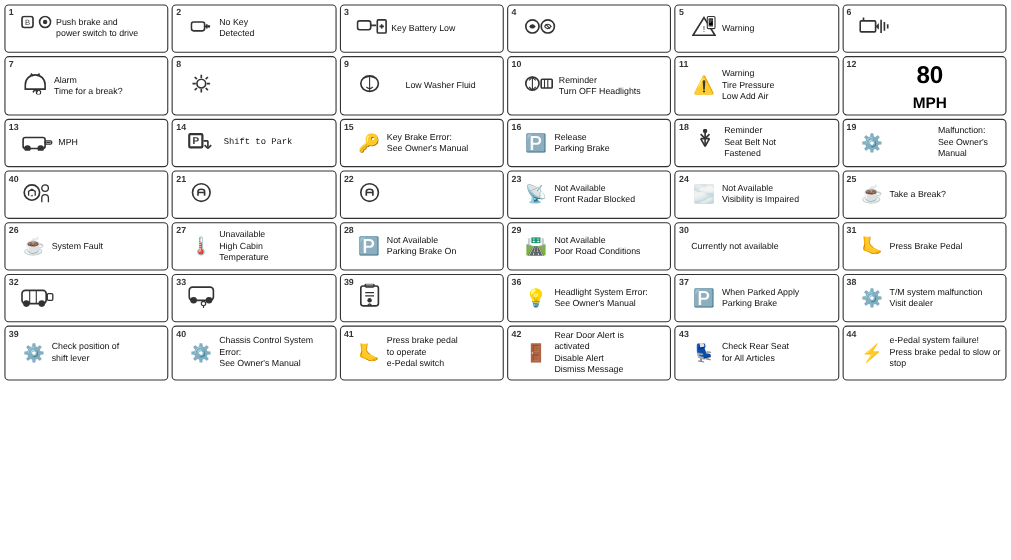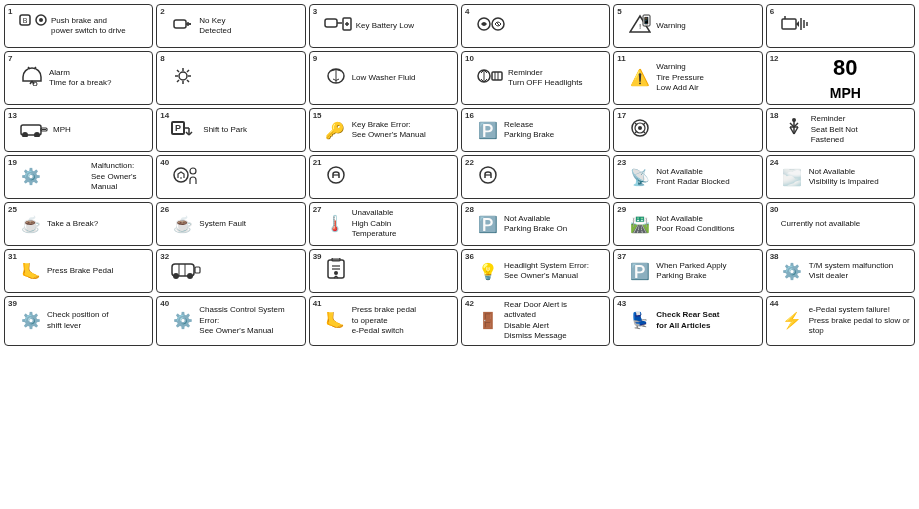--- a/index.html
+++ b/index.html
@@ -174,21 +174,21 @@
     </div>
     <div class="cell">
       <span class="cell-number">9</span>
       <div class="cell-content">
         <div class="cell-icon"><svg viewBox="0 0 24 20" width="24" height="20">
             <ellipse cx="12" cy="10" rx="8" ry="7" fill="none" stroke="#333" stroke-width="1.5"></ellipse>
             <path d="M7 5 Q12 2 17 5" fill="none" stroke="#333" stroke-width="1"></path>
             <path d="M9 13 Q12 16 15 13" fill="none" stroke="#333" stroke-width="1"></path>
             <line x1="12" y1="3" x2="12" y2="17" stroke="#333" stroke-width="1"></line>
           </svg></div>
-        <div class="cell-text" style="white-space: pre-line;">Low Washer Fluid</div>
+        <div class="cell-text" style="white-space: pre-line; margin-left: 17px;">Low Washer Fluid</div>
       </div>
     </div>
     <div class="cell">
       <span class="cell-number">10</span>
       <div class="cell-content">
         <div class="cell-icon"><svg viewBox="0 0 28 20" width="28" height="20">
             <circle cx="8" cy="10" r="6" fill="none" stroke="#333" stroke-width="1.5"></circle>
             <path d="M5 7 L8 4 L11 7" fill="none" stroke="#333" stroke-width="1"></path>
             <path d="M5 13 L8 16 L11 13" fill="none" stroke="#333" stroke-width="1"></path>
             <line x1="8" y1="4" x2="8" y2="16" stroke="#333" stroke-width="1"></line>
@@ -233,51 +233,37 @@
       <span class="cell-number">14</span>
       <div class="cell-content">
         <div class="cell-icon"><svg viewBox="0 0 28 20" width="28" height="20">
             <rect x="1" y="4" width="12" height="12" rx="1" fill="none" stroke="#333" stroke-width="2"></rect>
             <text x="7" y="13" text-anchor="middle" font-size="9" font-weight="bold" fill="#333">P</text>
             <line x1="14" y1="10" x2="18" y2="10" stroke="#333" stroke-width="1.5" marker-end="url(#arr)"></line>
             <line x1="18" y1="10" x2="18" y2="16" stroke="#333" stroke-width="1.5"></line>
             <line x1="15" y1="14" x2="18" y2="17" stroke="#333" stroke-width="1.5"></line>
             <line x1="21" y1="14" x2="18" y2="17" stroke="#333" stroke-width="1.5"></line>
           </svg></div>
-        <div class="cell-text" style="white-space: pre-line;">Shift to Park</div>
+        <div class="cell-text" style="white-space: pre-line; font-family: Liberation Mono, monospace;">Shift to Park</div>
       </div>
     </div>
     <div class="cell">
       <span class="cell-number">15</span>
       <div class="cell-content">
         <div class="cell-icon">🔑</div>
         <div class="cell-text" style="white-space: pre-line;">Key Brake Error:
 See Owner's Manual</div>
       </div>
     </div>
     <div class="cell">
       <span class="cell-number">16</span>
       <div class="cell-content">
         <div class="cell-icon">🅿️</div>
         <div class="cell-text" style="white-space: pre-line;">Release
 Parking Brake</div>
-      </div>
-    </div>
-    <div class="cell">
-      <span class="cell-number">17</span>
-      <div class="cell-content">
-        <div class="cell-icon"><svg viewBox="0 0 20 20" width="20" height="20">
-            <circle cx="10" cy="10" r="8" fill="none" stroke="#333" stroke-width="1.5"></circle>
-            <circle cx="10" cy="10" r="5" fill="none" stroke="#333" stroke-width="1.2"></circle>
-            <circle cx="10" cy="10" r="2" fill="#333"></circle>
-            <line x1="5" y1="5" x2="7" y2="7" stroke="#333" stroke-width="1.2"></line>
-            <line x1="15" y1="5" x2="13" y2="7" stroke="#333" stroke-width="1.2"></line>
-            <line x1="5" y1="15" x2="7" y2="13" stroke="#333" stroke-width="1.2"></line>
-            <line x1="15" y1="15" x2="13" y2="13" stroke="#333" stroke-width="1.2"></line>
-          </svg></div>
       </div>
     </div>
     <div class="cell">
       <span class="cell-number">18</span>
       <div class="cell-content">
         <div class="cell-icon"><svg viewBox="0 0 26 20" width="26" height="20">
             <line x1="13" y1="2" x2="13" y2="16" stroke="#333" stroke-width="1.5"></line>
             <line x1="9" y1="5" x2="13" y2="9" stroke="#333" stroke-width="1.5"></line>
             <line x1="17" y1="5" x2="13" y2="9" stroke="#333" stroke-width="1.5"></line>
             <line x1="9" y1="9" x2="13" y2="16" stroke="#333" stroke-width="1.5"></line>
@@ -405,20 +391,32 @@
             <rect x="1" y="5" width="22" height="12" rx="3" fill="none" stroke="#333" stroke-width="1.5"></rect>
             <circle cx="5" cy="17" r="3" fill="#333"></circle>
             <circle cx="19" cy="17" r="3" fill="#333"></circle>
             <line x1="8" y1="5" x2="8" y2="17" stroke="#333" stroke-width="1"></line>
             <line x1="14" y1="5" x2="14" y2="17" stroke="#333" stroke-width="1"></line>
             <rect x="24" y="8" width="5" height="6" rx="1" fill="none" stroke="#333" stroke-width="1.2"></rect>
           </svg></div>
       </div>
     </div>
     <div class="cell">
+      <span class="cell-number">33</span>
+      <div class="cell-content">
+        <div class="cell-icon"><svg viewBox="0 0 30 22" width="30" height="22">
+            <rect x="1" y="3" width="22" height="12" rx="3" fill="none" stroke="#333" stroke-width="1.5"></rect>
+            <circle cx="5" cy="15" r="3" fill="#333"></circle>
+            <circle cx="19" cy="15" r="3" fill="#333"></circle>
+            <circle cx="14" cy="18" r="2" fill="none" stroke="#333" stroke-width="1"></circle>
+            <path d="M14 20 L14 22" stroke="#333" stroke-width="1"></path>
+          </svg></div>
+      </div>
+    </div>
+    <div class="cell">
       <span class="cell-number">39</span>
       <div class="cell-content">
         <div class="cell-icon"><svg viewBox="0 0 22 22" width="22" height="22">
             <rect x="3" y="2" width="16" height="18" rx="2" fill="none" stroke="#333" stroke-width="1.5"></rect>
             <rect x="7" y="0" width="8" height="3" rx="1" fill="none" stroke="#333" stroke-width="1.2"></rect>
             <line x1="7" y1="8" x2="15" y2="8" stroke="#333" stroke-width="1.2"></line>
             <line x1="7" y1="11" x2="15" y2="11" stroke="#333" stroke-width="1.2"></line>
             <circle cx="11" cy="15" r="2" fill="#333"></circle>
             <line x1="11" y1="18" x2="9" y2="20" stroke="#333" stroke-width="1.2"></line>
             <line x1="11" y1="18" x2="13" y2="20" stroke="#333" stroke-width="1.2"></line>
@@ -481,21 +479,21 @@
         <div class="cell-text" style="white-space: pre-line;">Rear Door Alert is
 activated
 Disable Alert
 Dismiss Message</div>
       </div>
     </div>
     <div class="cell">
       <span class="cell-number">43</span>
       <div class="cell-content">
         <div class="cell-icon">💺</div>
-        <div class="cell-text" style="white-space: pre-line; font-weight: bold;">Check Rear Seat
+        <div class="cell-text" style="white-space: pre-line;">Check Rear Seat
 for All Articles</div>
       </div>
     </div>
     <div class="cell">
       <span class="cell-number">44</span>
       <div class="cell-content">
         <div class="cell-icon">⚡</div>
         <div class="cell-text" style="white-space: pre-line;">e-Pedal system failure!
 Press brake pedal to slow or stop</div>
       </div>

